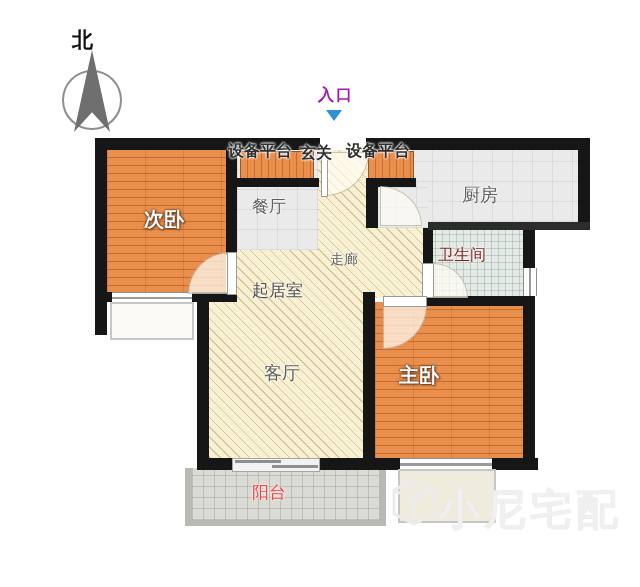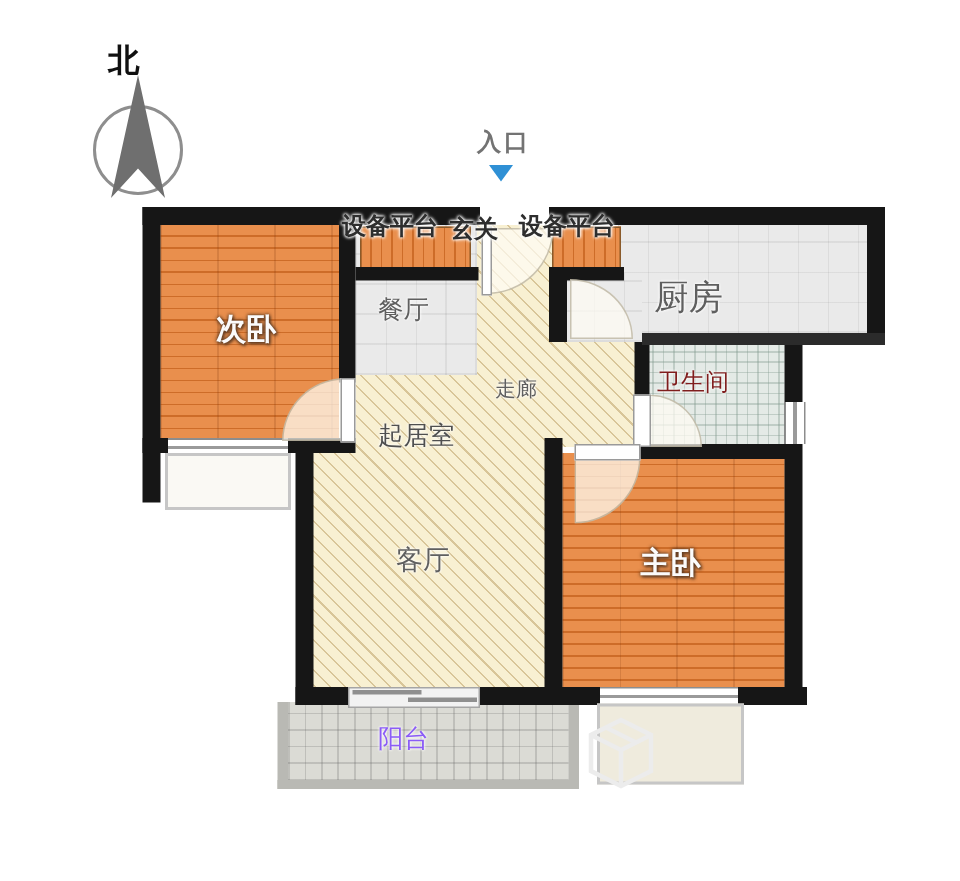--- a/index.html
+++ b/index.html
@@ -34,21 +34,21 @@
   .leaf{position:absolute;background:#ffffff;border:1px solid #9a9a9a;}
   .arc{position:absolute;background:rgba(255,252,244,0.72);border:1px solid rgba(160,150,125,0.55);}
   .slide-panel{position:absolute;background:#8f8f8f;}
   
   .lbl{position:absolute;color:#5f5f5f;white-space:nowrap;
        text-shadow:0 0 2px #ffffff,0 0 2px #ffffff;}
   .lbl-room-wood{color:#fbfbfb;font-weight:bold;
        text-shadow:0 0 3px rgba(95,60,35,0.95),0 0 2px rgba(95,60,35,0.95),1px 1px 2px rgba(95,60,35,0.9);}
   .lbl-top{color:#2e2e2e;font-weight:bold;
        text-shadow:0 0 2px #ffffff,0 0 2px #ffffff,0 0 3px #ffffff;}
-  .entrance-lbl{position:absolute;color:#737373;font-weight:bold;letter-spacing:2px;}
+  .entrance-lbl{position:absolute;color:#a21caf;font-weight:bold;letter-spacing:2px;}
   .entrance-arrow{position:absolute;width:0;height:0;border-left:8px solid transparent;
        border-right:8px solid transparent;border-top:11px solid #2f90d5;}
   
   .compass-n{position:absolute;color:#101010;font-weight:bold;font-size:21px;}
   .compass-circle{position:absolute;width:56px;height:56px;border:2px solid #8e8e8e;border-radius:50%;}
   .compass-needle{position:absolute;width:36px;height:82px;background:#6f6f6f;
        clip-path:polygon(50% 0,100% 100%,50% 76%,0 100%);}
   
   .wm-text{position:absolute;font-size:42px;font-weight:bold;letter-spacing:4px;
        color:#f0f0f0;text-shadow:0 0 1px #dcdcdc;}
@@ -123,34 +123,35 @@
   <div class="arc" style="left:433px;top:263px;width:33px;height:33px;border-radius:0 100% 0 0;"></div>
   <div class="leaf" style="left:422px;top:263px;width:10px;height:33px;"></div>
 
   <div class="arc" style="left:383px;top:305px;width:42px;height:42px;border-radius:0 0 100% 0;"></div>
   <div class="leaf" style="left:383px;top:296px;width:42px;height:9px;"></div>
 
   <div class="arc" style="left:380px;top:186px;width:40px;height:38px;border-radius:0 100% 0 0;"></div>
 
   <div class="lbl lbl-room-wood" style="left:144px;top:206px;font-size:20px;">次卧</div>
   <div class="lbl" style="left:252px;top:195px;font-size:17px;">餐厅</div>
-  <div class="lbl" style="left:436px;top:183px;font-size:23px;">厨房</div>
+  <div class="lbl" style="left:462px;top:183px;font-size:18px;">厨房</div>
   <div class="lbl" style="left:438px;top:245px;font-size:16px;color:#7f1d1d;">卫生间</div>
   <div class="lbl" style="left:330px;top:251px;font-size:14px;">走廊</div>
   <div class="lbl" style="left:252px;top:279px;font-size:17px;color:#4f4f4f;">起居室</div>
   <div class="lbl" style="left:264px;top:361px;font-size:18px;">客厅</div>
-  <div class="lbl lbl-room-wood" style="left:427px;top:362px;font-size:20px;">主卧</div>
-  <div class="lbl" style="left:252px;top:481px;font-size:17px;color:#8b5cf6;">阳台</div>
+  <div class="lbl lbl-room-wood" style="left:399px;top:362px;font-size:20px;">主卧</div>
+  <div class="lbl" style="left:252px;top:481px;font-size:17px;color:#ef4444;">阳台</div>
 
   <div class="lbl lbl-top" style="left:228px;top:141px;font-size:16px;">设备平台</div>
   <div class="lbl lbl-top" style="left:300px;top:143px;font-size:16px;">玄关</div>
   <div class="lbl lbl-top" style="left:346px;top:141px;font-size:16px;">设备平台</div>
 
   <svg width="48" height="52" viewBox="0 0 48 52" style="position:absolute;left:390px;top:476px;">
     <g fill="none" stroke="#ececec" stroke-width="3">
       <polygon points="24,4 44,14 44,38 24,48 4,38 4,14"></polygon>
       <polyline points="4,14 24,24 44,14"></polyline>
       <line x1="24" y1="24" x2="24" y2="48"></line>
       <polyline points="14,9 34,19"></polyline>
     </g>
   </svg>
+  <div class="wm-text" style="left:438px;top:482px;">小尼宅配</div>
 
 </div>
 
 </body></html>

